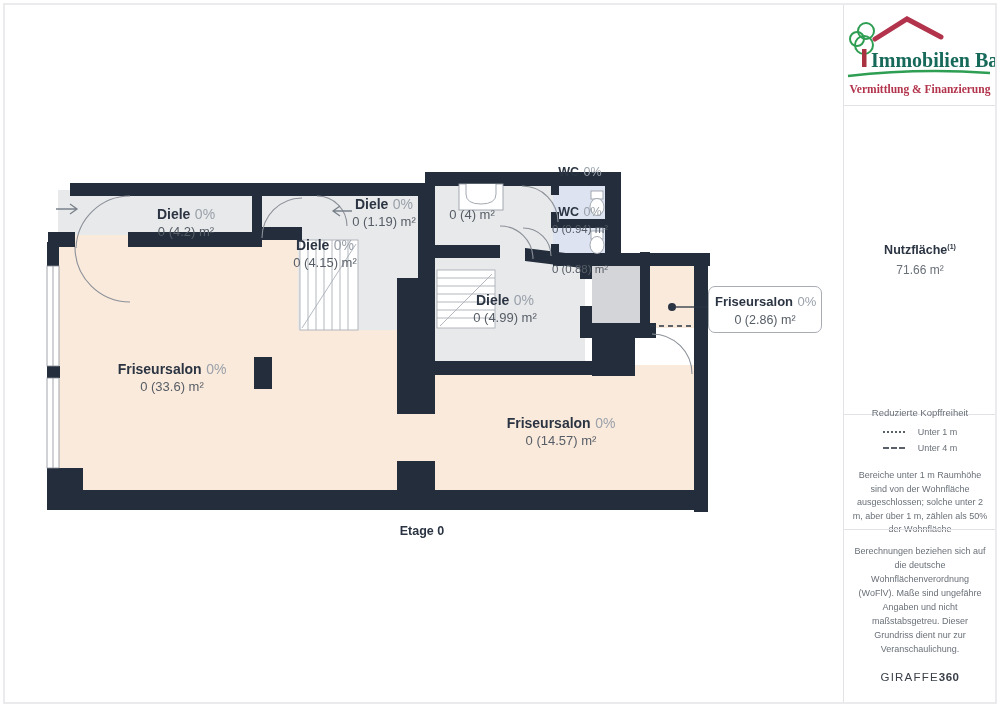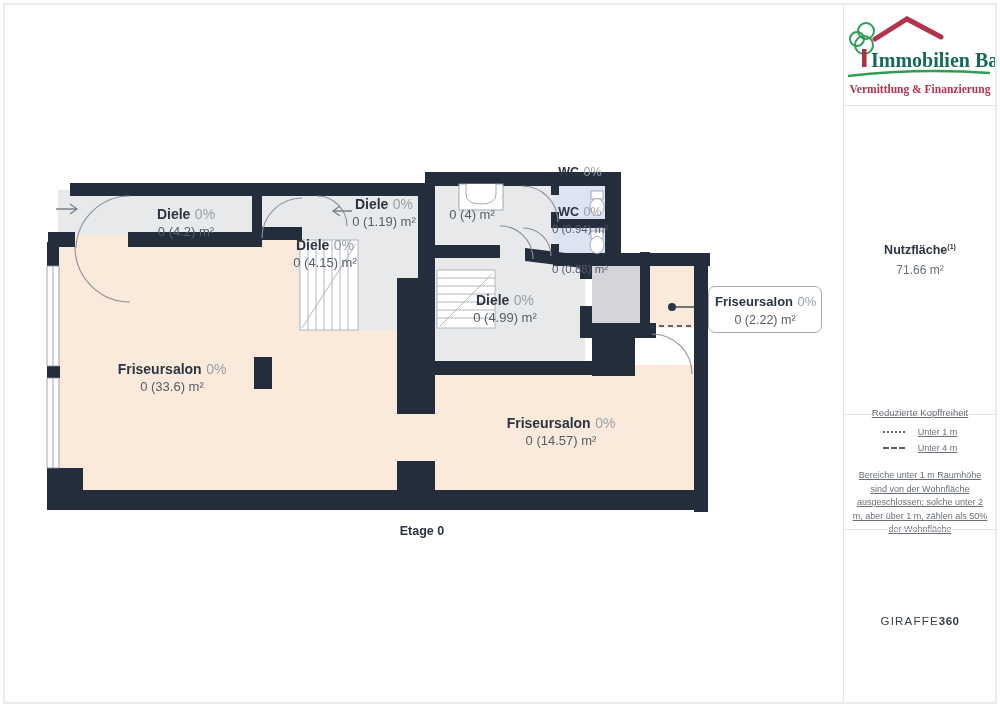--- a/index.html
+++ b/index.html
@@ -43,21 +43,21 @@
   .sb-box{border-top:1px solid #e3e3e7;box-sizing:border-box;}
   .sb-box:first-child{border-top:none;}
   .sb-logo{height:100px;display:flex;align-items:center;justify-content:center;}
   .sb-nutz{height:309px;display:flex;flex-direction:column;align-items:center;justify-content:center;}
   .nutz-label{font-weight:700;font-size:12.5px;color:var(--label-dark);}
   .nutz-sup{font-size:7px;vertical-align:super;}
   .nutz-value{font-size:12px;color:#6a7078;margin-top:6px;}
   .sb-footnote{height:58px;display:flex;align-items:center;justify-content:center;
                font-size:9px;color:#6a7078;text-align:center;padding:4px 10px;line-height:1.5;}
   .sb-kopf{height:115px;display:flex;flex-direction:column;align-items:center;justify-content:center;
-           font-size:9px;color:#6a7078;text-align:center;padding:2px 8px;box-sizing:border-box;text-decoration:underline;}
+           font-size:9px;color:#6a7078;text-align:center;padding:2px 8px;box-sizing:border-box;}
   .kopf-title{font-size:9.5px;margin-bottom:6px;}
   .legend-row{display:flex;align-items:center;gap:13px;margin:3px 0;}
   .line-sample{display:inline-block;width:22px;height:0;}
   .dotted-sample{border-top:2px dotted #5a6069;}
   .dashed-sample{border-top:2px dashed #5a6069;}
   .kopf-note{margin-top:13px;line-height:1.5;}
   .sb-disc{flex:1;display:flex;flex-direction:column;align-items:center;justify-content:center;
            font-size:9px;color:#6a7078;text-align:center;padding:4px 10px;line-height:1.55;}
   .giraffe{margin-top:12px;font-size:11.5px;color:#3a4049;letter-spacing:1.2px;text-align:center;}
   .giraffe b{letter-spacing:.5px;}
@@ -211,21 +211,21 @@
   <div class="room-label" style="left:172px;top:377px">
     <div><span class="rl-name">Friseursalon</span> <span class="rl-pct">0%</span></div>
     <div class="rl-area">0 (33.6) m²</div>
   </div>
   <div class="room-label" style="left:561px;top:431px">
     <div><span class="rl-name">Friseursalon</span> <span class="rl-pct">0%</span></div>
     <div class="rl-area">0 (14.57) m²</div>
   </div>
   <div class="callout">
     <div><span class="rl-name" style="font-size:13px">Friseursalon</span> <span class="rl-pct" style="font-size:13px">0%</span></div>
-    <div class="rl-area" style="font-size:12.5px">0 (2.22) m²</div>
+    <div class="rl-area" style="font-size:12.5px">0 (2.86) m²</div>
   </div>
 
   <div class="floor-tag">Etage 0</div>
 
   <div class="sidebar">
 
     <div class="sb-box sb-logo">
       <svg width="150" height="92" viewBox="0 0 150 92">
 
         <g fill="none" stroke="#2e9e53" stroke-width="2">
@@ -256,18 +256,19 @@
         <span>Unter 1 m</span>
       </div>
       <div class="legend-row">
         <span class="line-sample dashed-sample"></span>
         <span>Unter 4 m</span>
       </div>
       <div class="kopf-note">Bereiche unter 1 m Raumhöhe sind von der Wohnfläche ausgeschlossen; solche unter 2 m, aber über 1 m, zählen als 50% der Wohnfläche</div>
     </div>
 
     <div class="sb-box sb-disc">
+      <div>Berechnungen beziehen sich auf die deutsche Wohnflächenverordnung (WoFlV). Maße sind ungefähre Angaben und nicht maßstabsgetreu. Dieser Grundriss dient nur zur Veranschaulichung.</div>
       <div class="giraffe"><span>GIRAFFE</span><b>360</b></div>
     </div>
   </div>
 
   <div class="frame"></div>
 </div>
 
 </body></html>

